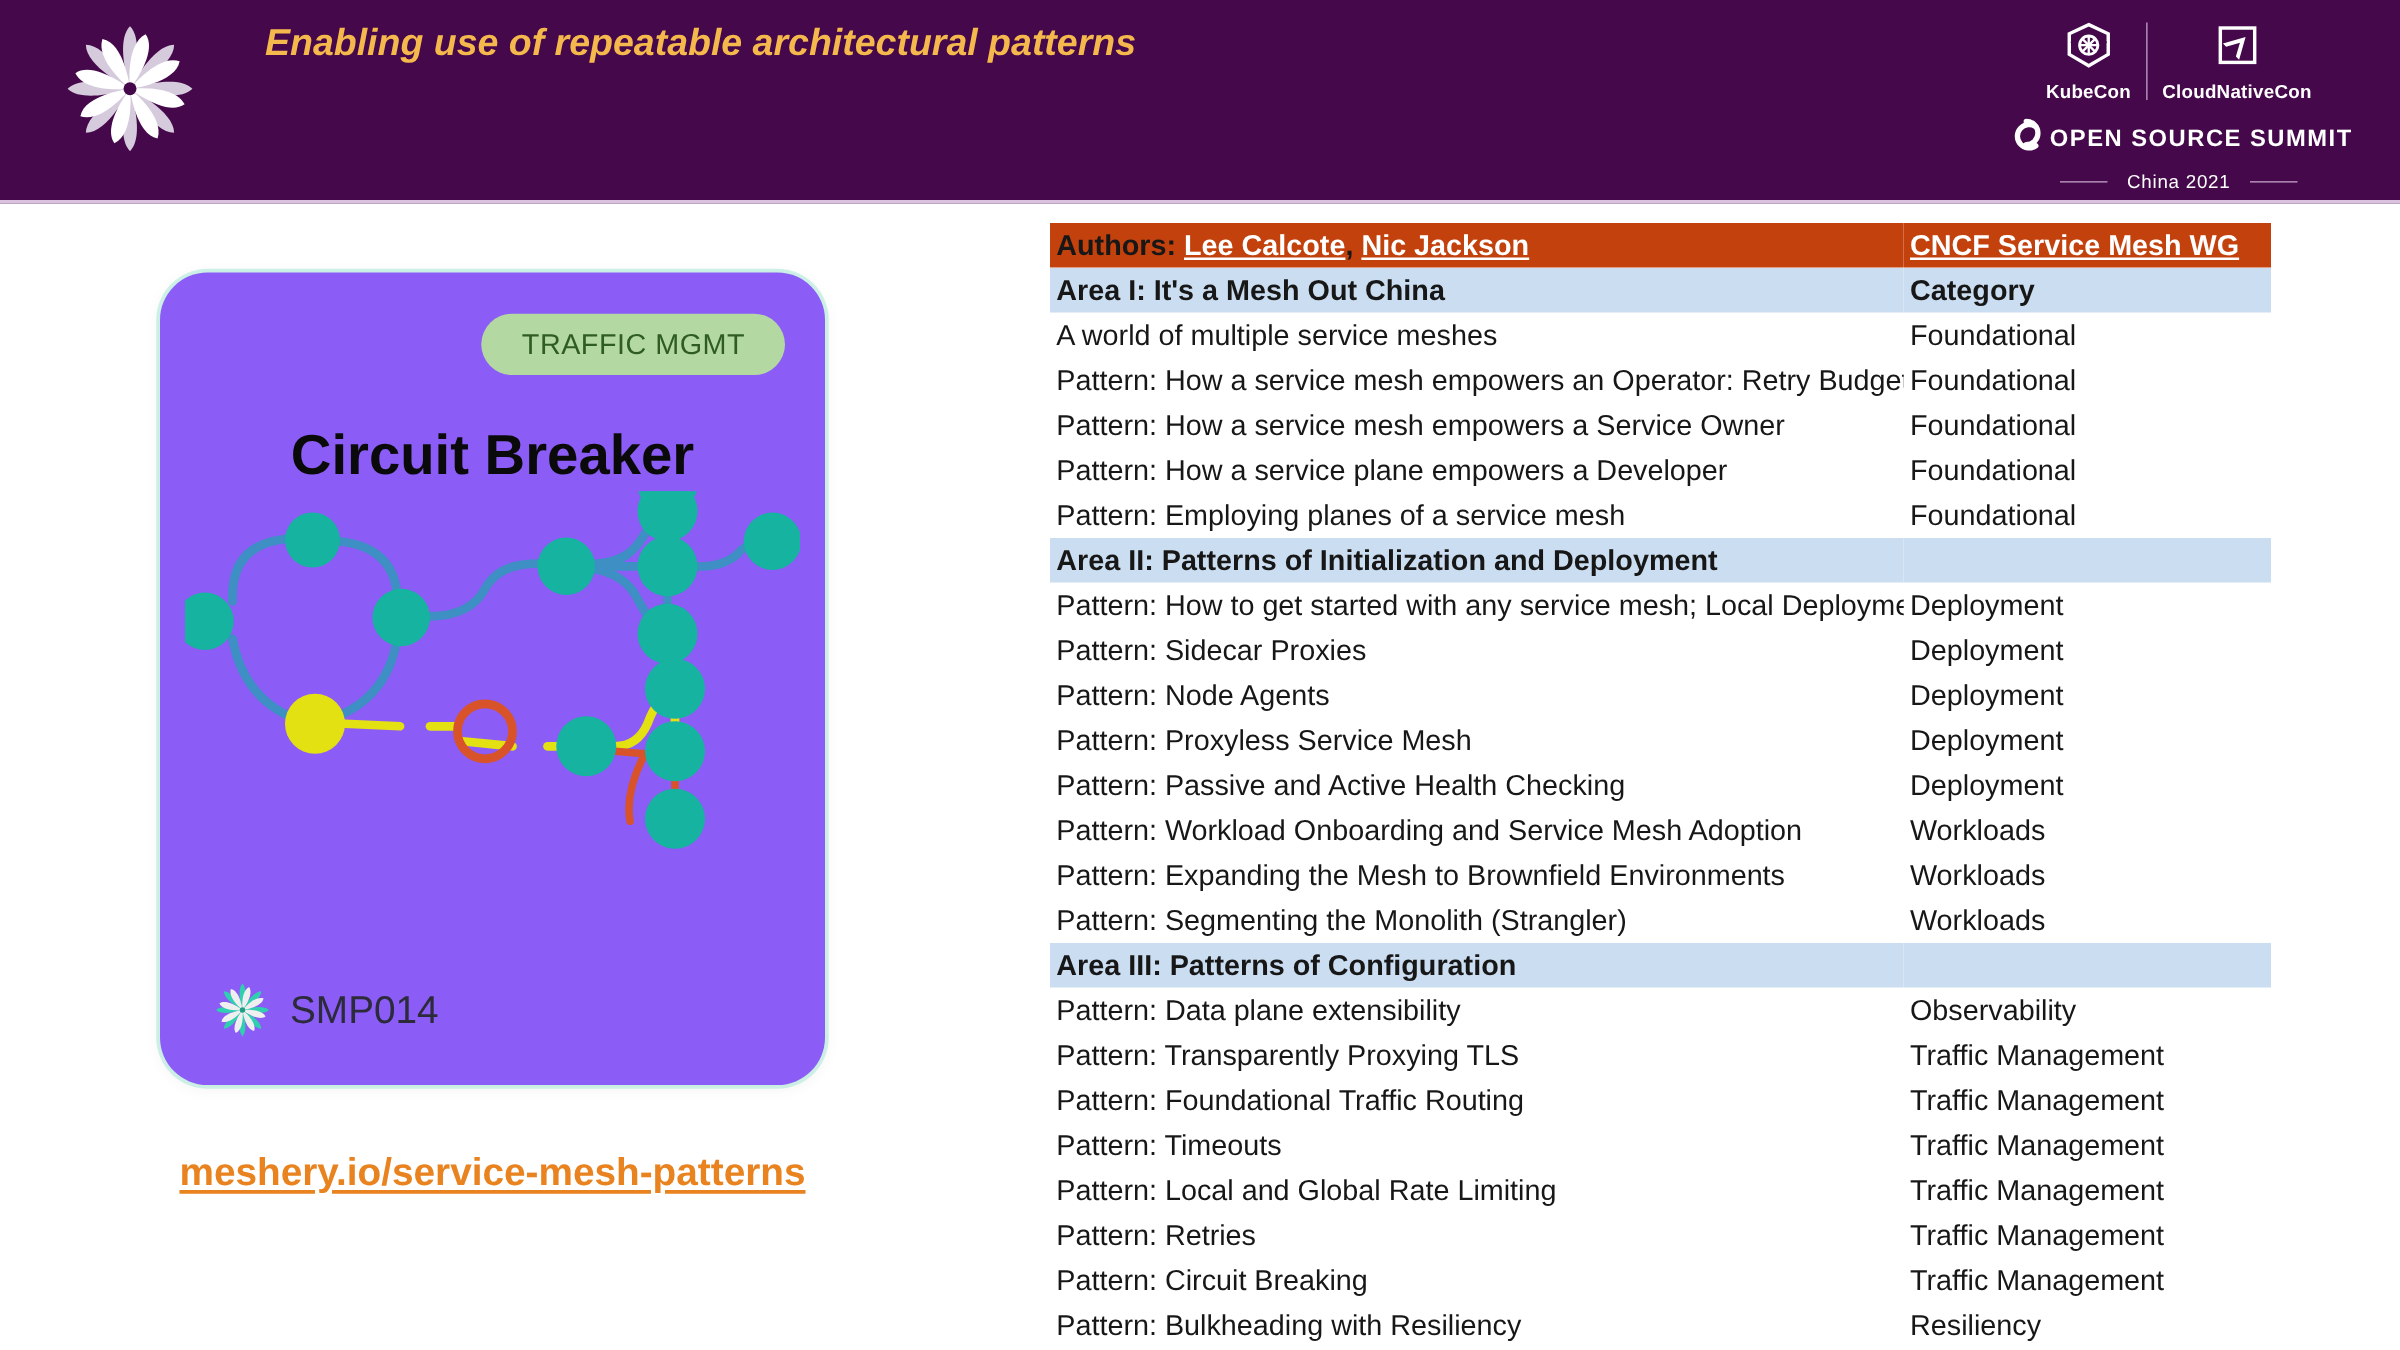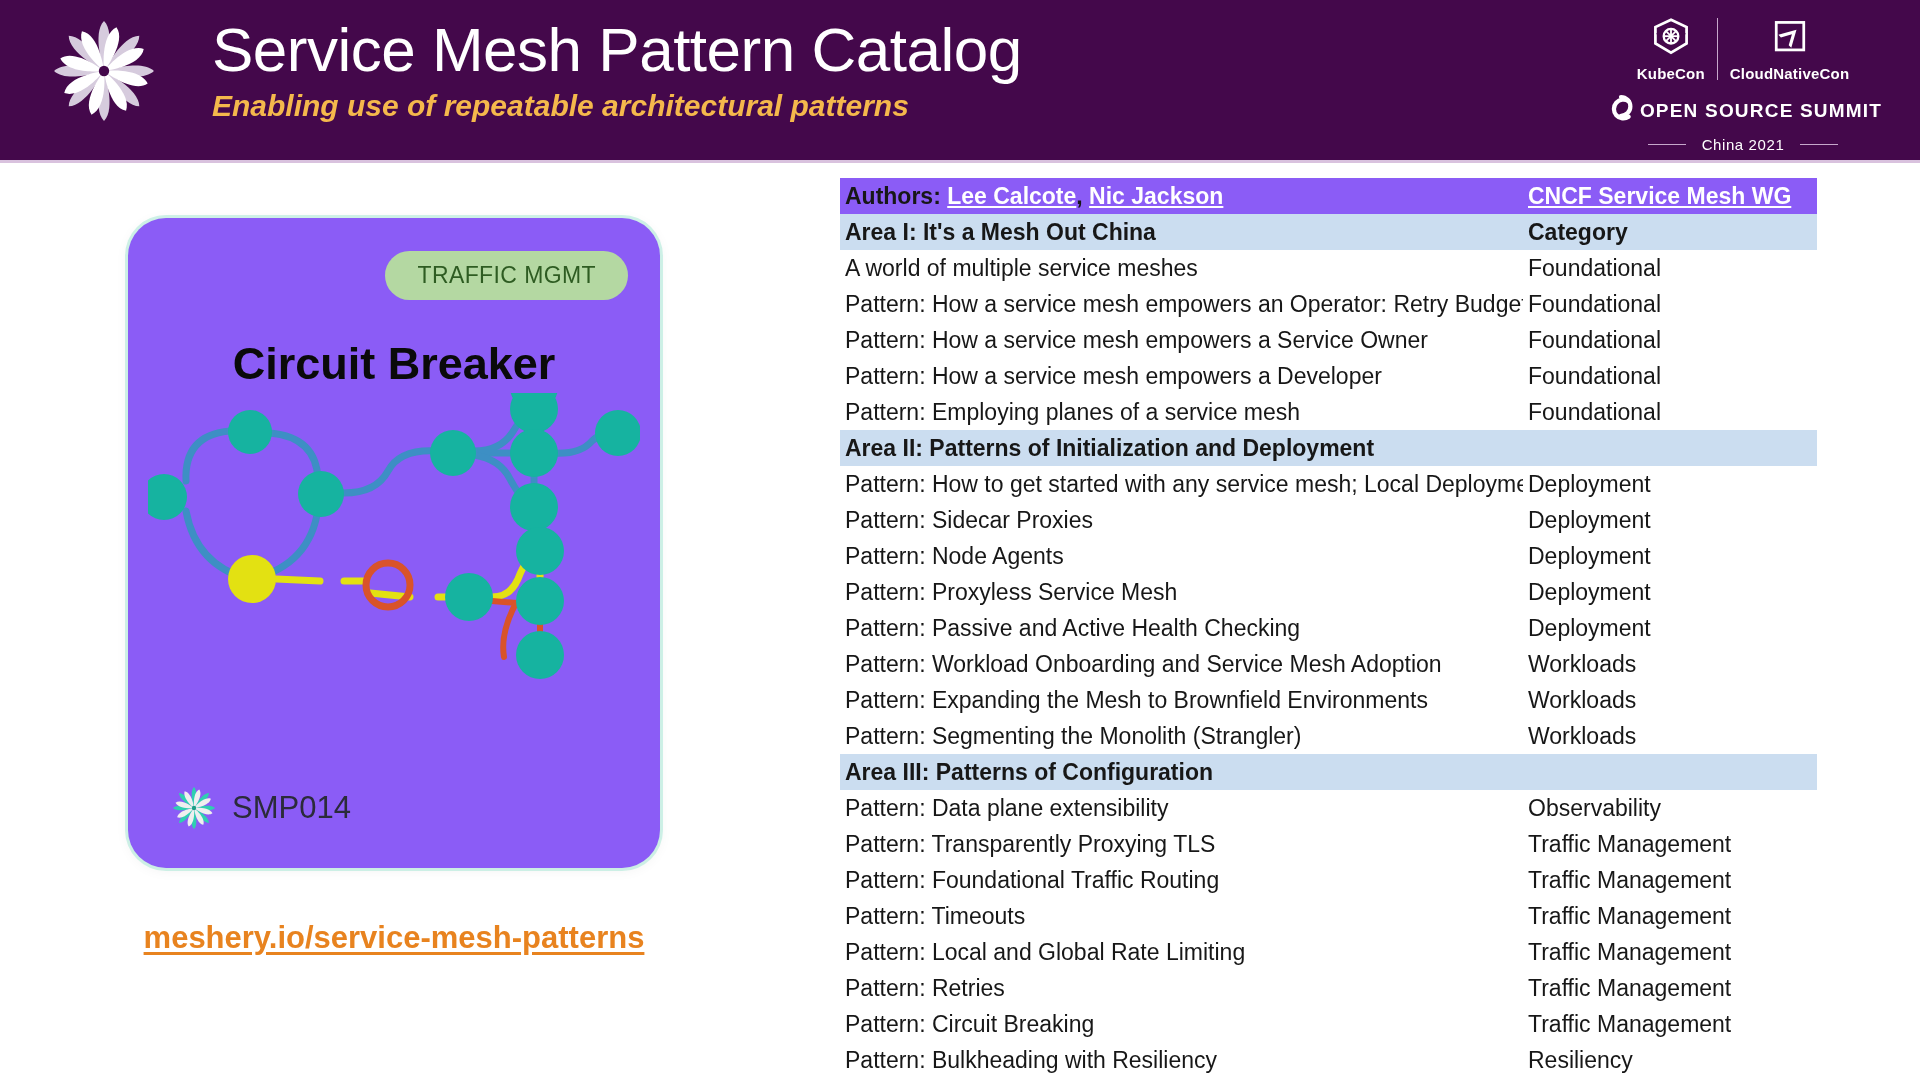--- a/index.html
+++ b/index.html
@@ -190,21 +190,21 @@
     padding: 0 0 0 5px;
     vertical-align: middle;
     font-size: 23px;
     color: #171717;
     height: 36px;
     line-height: 36px;
     white-space: nowrap;
     overflow: hidden;
   }
   tr.authors-row td {
-    background: #8b5cf6;
+    background: #c2410c;
     color: #ffffff;
     font-weight: bold;
     height: 35px;
     line-height: 35px;
     font-size: 23px;
   }
   tr.authors-row td.cat { text-align: left; }
   .author-link {
     text-decoration: underline;
     text-underline-offset: 2px;
@@ -250,21 +250,20 @@
         <path d="M50 50 C50 50 72 22 62 8 C46 16 50 50 50 50Z" transform="rotate(180 50 50)"></path>
         <path d="M50 50 C50 50 72 22 62 8 C46 16 50 50 50 50Z" transform="rotate(225 50 50)"></path>
         <path d="M50 50 C50 50 72 22 62 8 C46 16 50 50 50 50Z" transform="rotate(270 50 50)"></path>
         <path d="M50 50 C50 50 72 22 62 8 C46 16 50 50 50 50Z" transform="rotate(315 50 50)"></path>
       </g>
       <circle cx="50" cy="50" r="5" fill="#44084B"></circle>
     </svg>
   </span>
 
   <div id="header-titles">
-    <div id="header-title">Service Mesh Pattern Catalog</div>
     <div id="header-subtitle">Enabling use of repeatable architectural patterns</div>
   </div>
 
   <div id="conf-logos">
     <div id="conf-row1">
       <div class="conf-mark">
         <span class="glyph">
           <svg width="44" height="44" viewBox="0 0 48 48">
             <path d="M24 4 L41 12 L41 30 L24 40 L7 30 L7 12 Z" fill="none" stroke="#ffffff" stroke-width="3"></path>
             <path d="M9 18 Q24 27 39 18" fill="none" stroke="#44084B" stroke-width="4"></path>
@@ -419,21 +418,21 @@
       </tr>
       <tr class="data-row">
         <td>Pattern: How a service mesh empowers an Operator: Retry Budgets</td>
         <td>Foundational</td>
       </tr>
       <tr class="data-row">
         <td>Pattern: How a service mesh empowers a Service Owner</td>
         <td>Foundational</td>
       </tr>
       <tr class="data-row">
-        <td>Pattern: How a service mesh empowers a Developer</td>
+        <td>Pattern: How a service plane empowers a Developer</td>
         <td>Foundational</td>
       </tr>
       <tr class="data-row">
         <td>Pattern: Employing planes of a service mesh</td>
         <td>Foundational</td>
       </tr>
       <tr class="area-row">
         <td>Area II: Patterns of Initialization and Deployment</td>
         <td></td>
       </tr>

